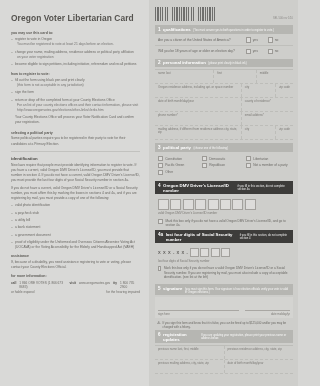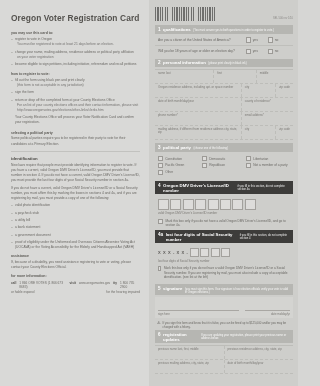--- a/index.html
+++ b/index.html
@@ -134,21 +134,21 @@
   .warn{display:flex;gap:2px;align-items:flex-start;font-size:2.9px;color:#6a6864;padding:2.5px 2px 1px 2px;line-height:1.4;}
   .warn .ico{font-size:4px;line-height:1;color:#55534f;}
 </style>
 </head>
 <body>
 
 <div class="page">
 
   <div class="left">
 
-    <div class="card-title">Oregon Voter Registration Card</div>
+    <div class="card-title">Oregon Voter Libertarian Card</div>
 
     <div class="lbl">you may use this card to:</div>
 
     <div class="bul">
       <span>register to vote in Oregon</span>
       <span class="sub">You must be registered to vote at least 21 days before an election.</span>
     </div>
     <div class="bul">
       <span>change your name, mailing address, residence address or political party affiliation</span>
       <span class="sub">on your voter registration</span>

